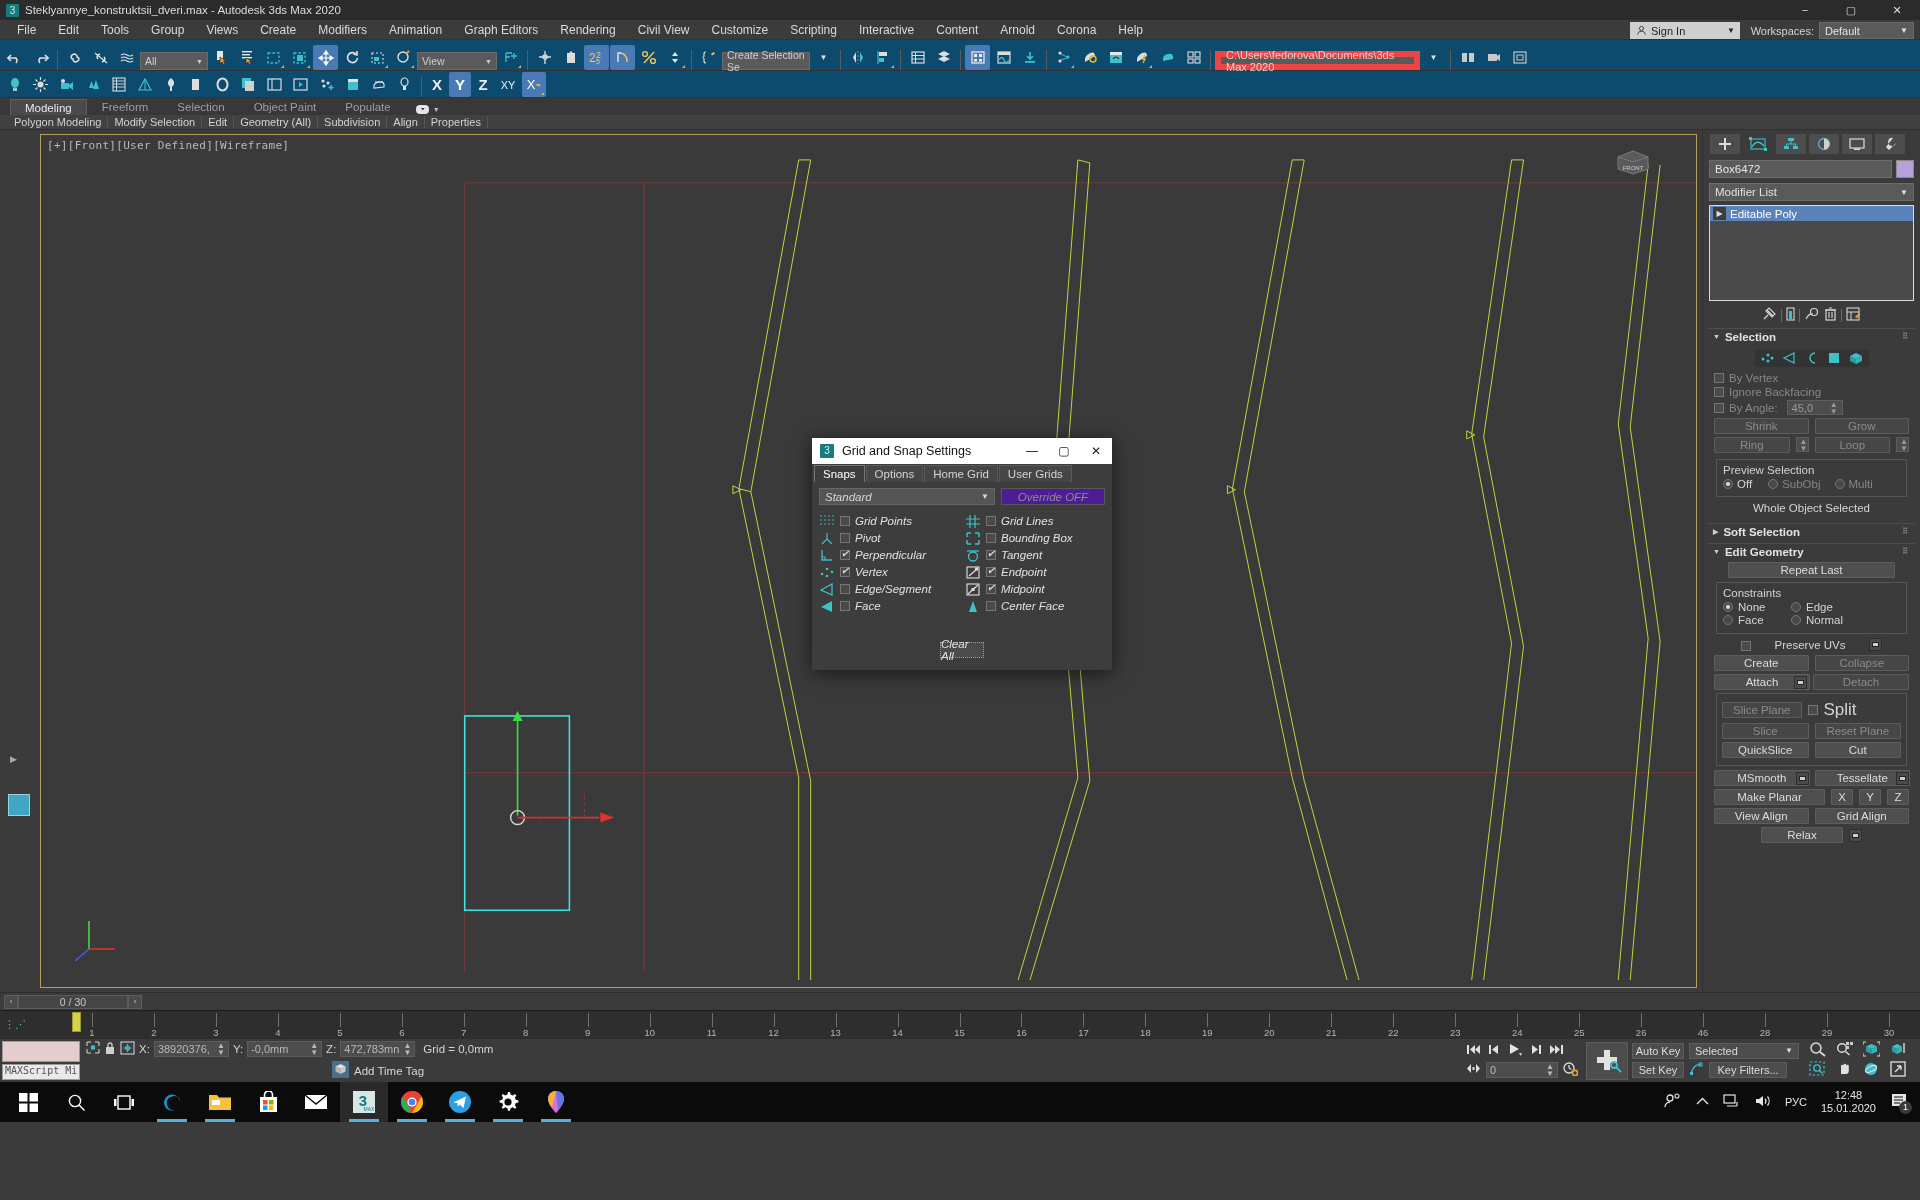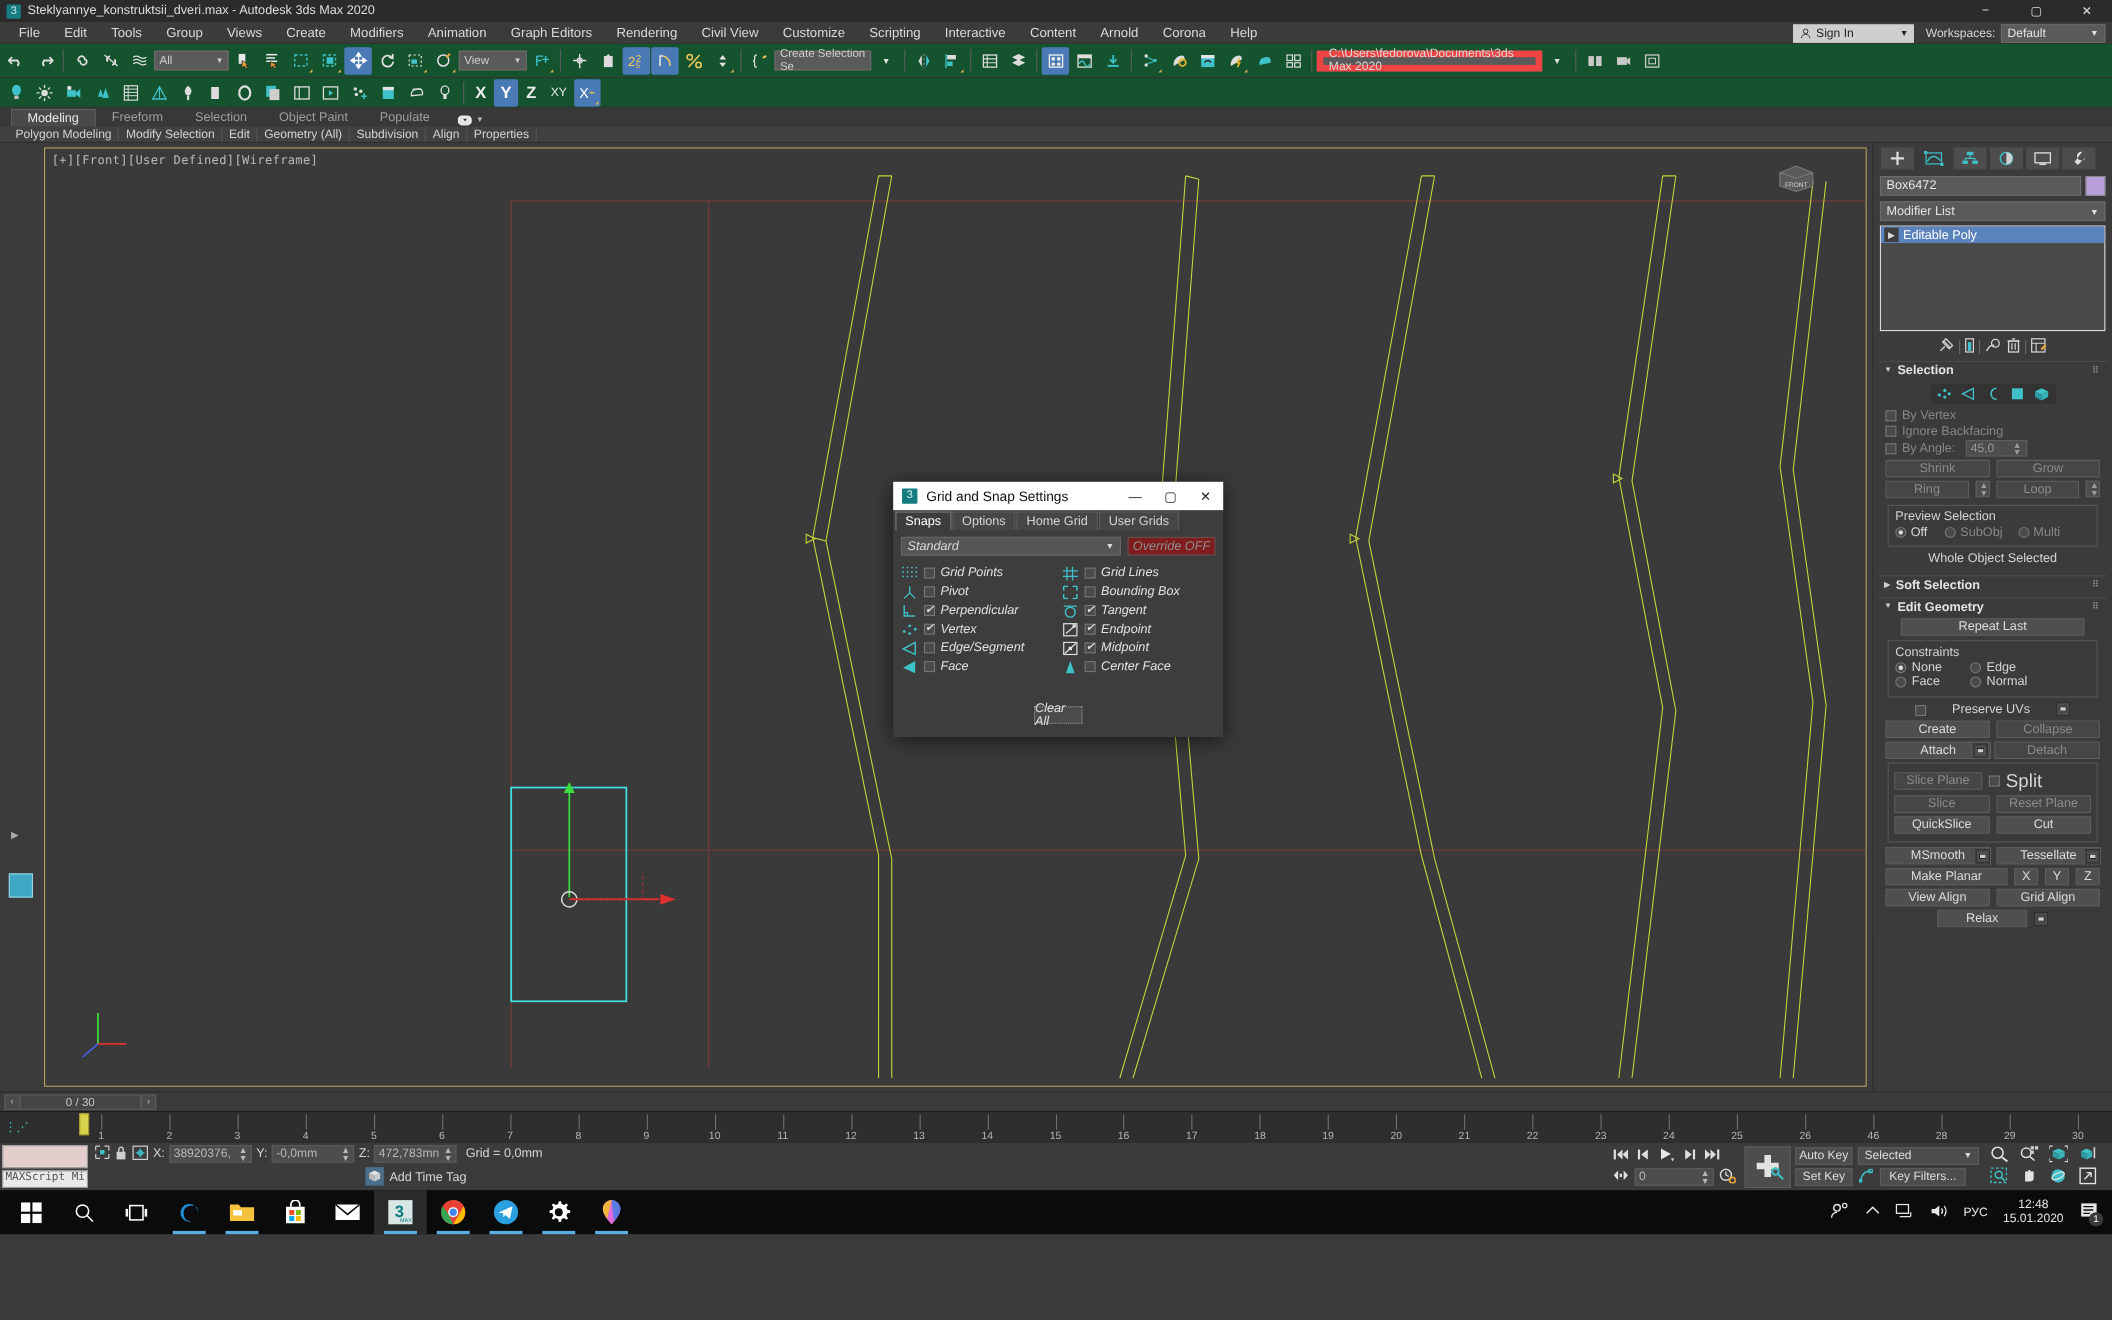--- a/index.html
+++ b/index.html
@@ -21,21 +21,21 @@
   .menubar .mi { padding:0 11px; font-size:12px; color:#d9d9d9; height:20px; line-height:20px; }
   .signin { position:absolute; right:180px; top:2px; width:110px; height:17px; background:#cfcfcf;
      color:#222; font-size:11px; display:flex; align-items:center; padding-left:6px; gap:4px;}
   .signin .caret { margin-left:auto; margin-right:5px; font-size:8px; }
   .wspc { position:absolute; right:6px; top:2px; display:flex; align-items:center; gap:5px; font-size:11px;}
   .wspc .dd { width:95px; height:17px; background:#5a5a5a; border:1px solid #6a6a6a; font-size:11px;
      display:flex; align-items:center; padding:0 5px; color:#e2e2e2;}
   .wspc .dd .caret { margin-left:auto; font-size:8px;}
 
   
-  .toolbar { background:#14532d; display:flex; align-items:center; padding:0 2px; gap:1px; }
+  .toolbar { background:#0c4a6e; display:flex; align-items:flex-end; padding:0 2px; gap:1px; }
   .tb1 { height:31px; border-bottom:1px solid #333;}
   .tb2 { height:27px; border-bottom:1px solid #333;}
   .tbtn { width:25px; height:25px; display:flex; align-items:center; justify-content:center;
      color:#e0e0e0; font-size:13px; border-radius:2px; position:relative;}
   .tbtn.on { background:#4a7ab5; }
   .sep { width:1px; height:20px; background:#5c5c5c; margin:0 3px; }
   .tb-dd { height:18px; background:#5a5a5a; border:1px solid #6b6b6b; font-size:10.5px; color:#cfcfcf;
      display:flex; align-items:center; padding:0 4px; }
   .tb-dd .caret { margin-left:auto; font-size:7px; }
   .pathbox { height:19px; background:#5a5a5a; border:6px solid #ef4444; font-size:11px; color:#d8d8d8;
@@ -169,21 +169,21 @@
       font-size:12px; color:#222;}
   .dlg-tabs { display:flex; background:#3d3d3d; padding-left:2px; height:18px; align-items:flex-end;}
   .dtab { padding:0 8px; height:17px; line-height:17px; font-size:11.5px; color:#d4d4d4; background:#464646;
       border:1px solid #5a5a5a; border-bottom:none; margin-right:1px;}
   .dtab.active { background:#3d3d3d; border-color:#777; color:#fff;}
   .dlg-body { padding:6px 7px 8px 7px;font-style:italic;}
   .dlg-row1 { display:flex; gap:6px; }
   .std { flex:1; height:17px; background:#555; border:1px solid #666; font-size:11.5px; color:#d8d8d8;
      display:flex; align-items:center; padding:0 5px;}
   .std .caret{ margin-left:auto; font-size:8px;}
-  .ovr { width:80px; height:17px; background:#7f1d1d; border:1px solid #585858; font-size:11.5px;
+  .ovr { width:104px; height:17px; background:#4c1d95; border:1px solid #585858; font-size:11.5px;
      color:#8d8d8d; display:flex; align-items:center; justify-content:center;}
   .snapgrid { display:grid; grid-template-columns:1fr 1fr; column-gap:6px; row-gap:1px; margin-top:8px;}
   .snapitem { display:flex; align-items:center; gap:5px; height:16px; font-size:11.5px; color:#e0e0e0;}
   .snapicon { width:16px; height:14px; display:flex; align-items:center; justify-content:center; flex:none;}
   .clearall { width:44px; height:16px; margin:28px auto 4px auto; background:#4b4b4b; border:1px dotted #9a9a9a;
      font-size:11.5px; color:#e0e0e0; display:flex; align-items:center; justify-content:center;}
 </style>
 </head>
 <body>
 
@@ -312,21 +312,21 @@
         <rect x="2" y="2" width="11" height="10" fill="none" stroke="#e0e0e0" stroke-width="1.1" stroke-dasharray="2 2"></rect>
         <rect x="4" y="6" width="5" height="4" fill="#3fc1c9"></rect>
       </svg>
     </div>
   <div class="tbtn cornerflag">
       <svg width="16" height="15" viewBox="0 0 16 15">
         <circle cx="7" cy="7" r="5" fill="none" stroke="#e0e0e0" stroke-width="1.4"></circle>
         <path d="M10 4 L13 1" stroke="#e8a13a" stroke-width="2"></path>
       </svg>
     </div>
-  <div class="tb-dd" style="width:62px">
+  <div class="tb-dd" style="width:80px">
     <span>View</span>
     <span class="caret">▼</span>
   </div>
   <div class="tbtn cornerflag">
       <svg width="16" height="15" viewBox="0 0 16 15">
         <path d="M3 12 V3 M3 3 h6 M3 7 h4" stroke="#3fc1c9" stroke-width="1.3" fill="none"></path>
         <path d="M11 3 v6 M8 6 h6" stroke="#3fc1c9" stroke-width="1.3"></path>
       </svg>
     </div>
   <div class="sep"></div>

